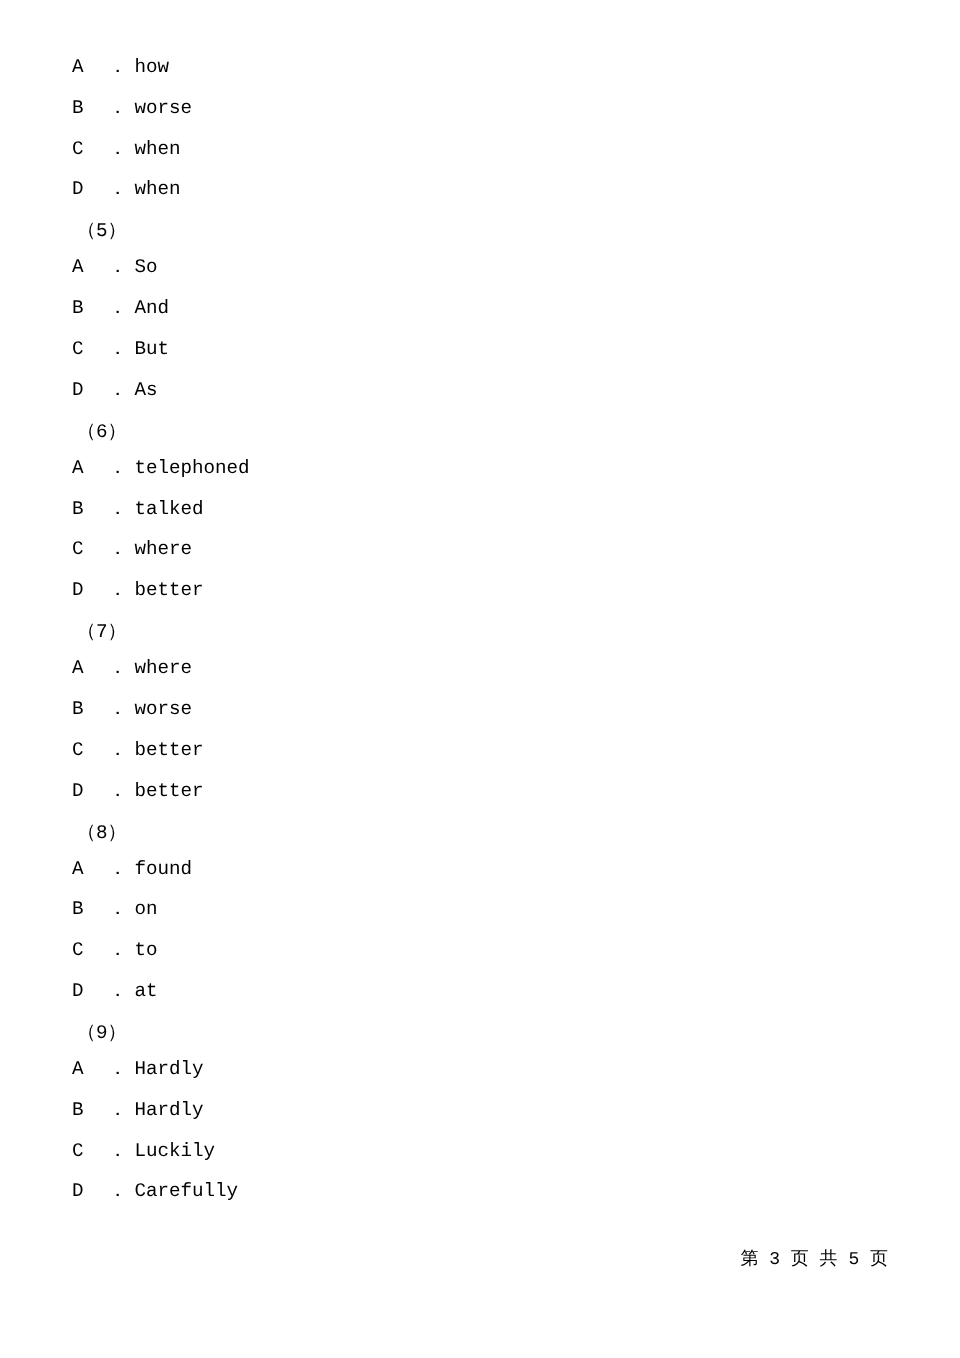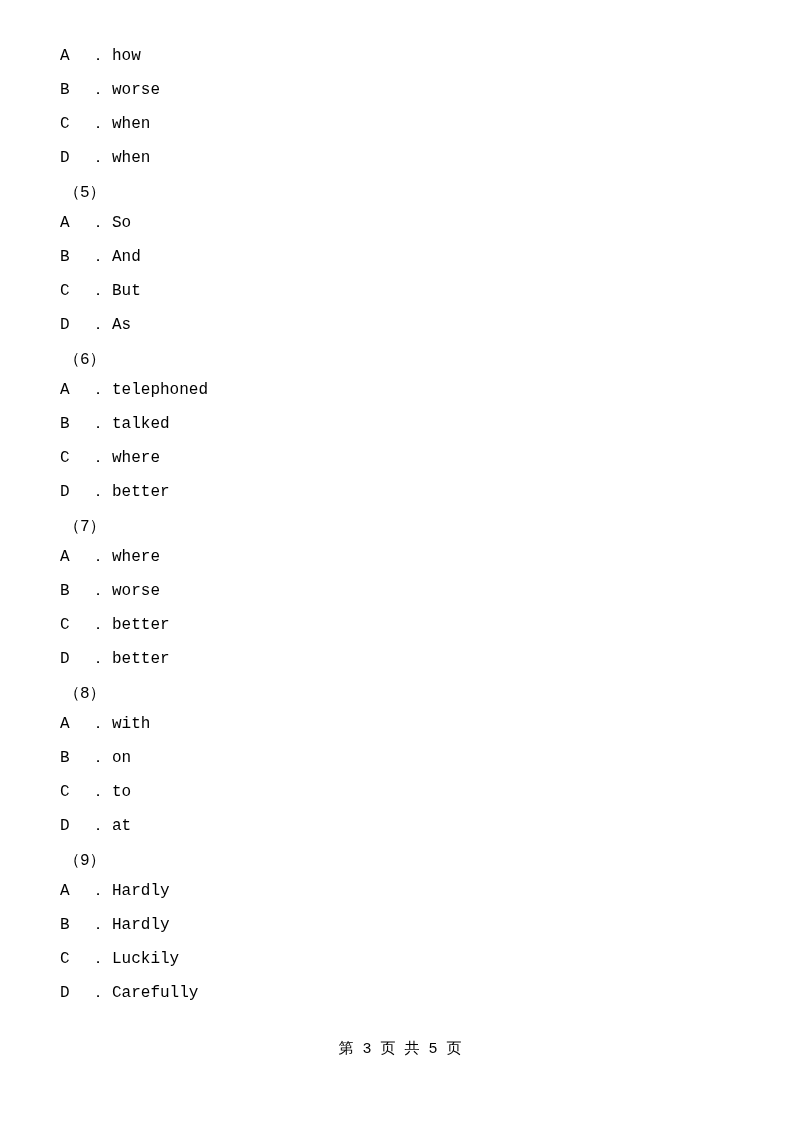--- a/index.html
+++ b/index.html
@@ -28,21 +28,21 @@
     }
     .option-dot {
       margin-right: 6px;
     }
     .section-number {
       margin-top: 8px;
       margin-bottom: 4px;
       padding-left: 4px;
     }
     .page-footer {
-      text-align: center;
+      text-align: right;
       margin-top: 30px;
       font-size: 15px;
     }
   </style>
 </head>
 <body>
 
 <div id="main-content">
     <div class="option">
       <span class="option-label">A</span>
@@ -124,21 +124,21 @@
     </div>
     <div class="option">
       <span class="option-label">D</span>
       <span class="option-dot">．</span>
       <span>better</span>
     </div>
     <div class="section-number">（8）</div>
     <div class="option">
       <span class="option-label">A</span>
       <span class="option-dot">．</span>
-      <span>with</span>
+      <span>found</span>
     </div>
     <div class="option">
       <span class="option-label">B</span>
       <span class="option-dot">．</span>
       <span>on</span>
     </div>
     <div class="option">
       <span class="option-label">C</span>
       <span class="option-dot">．</span>
       <span>to</span>

